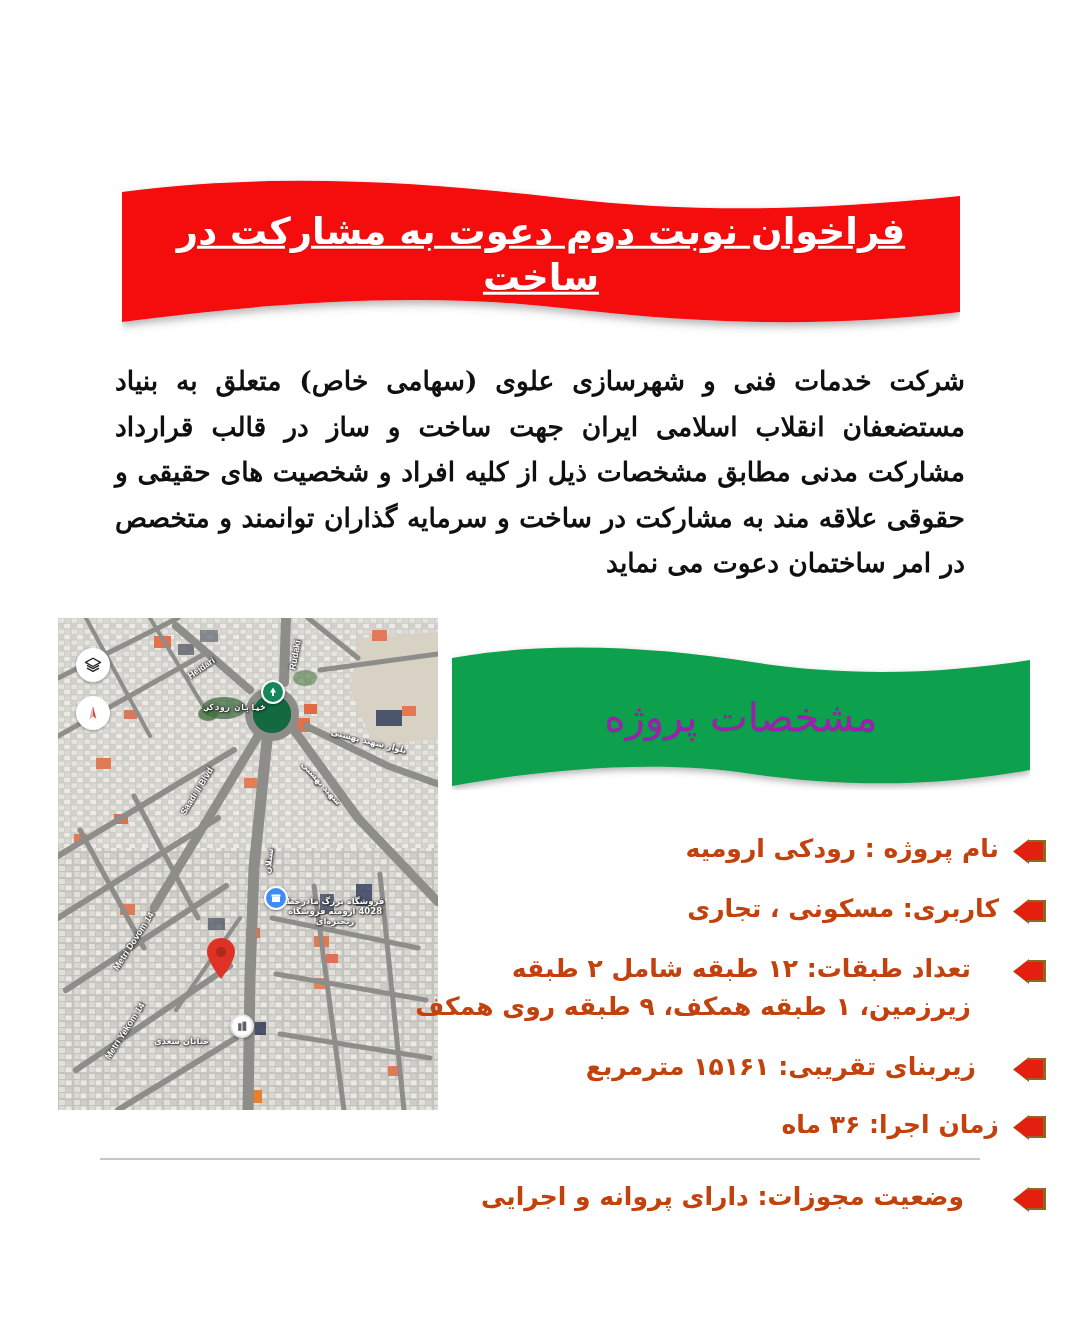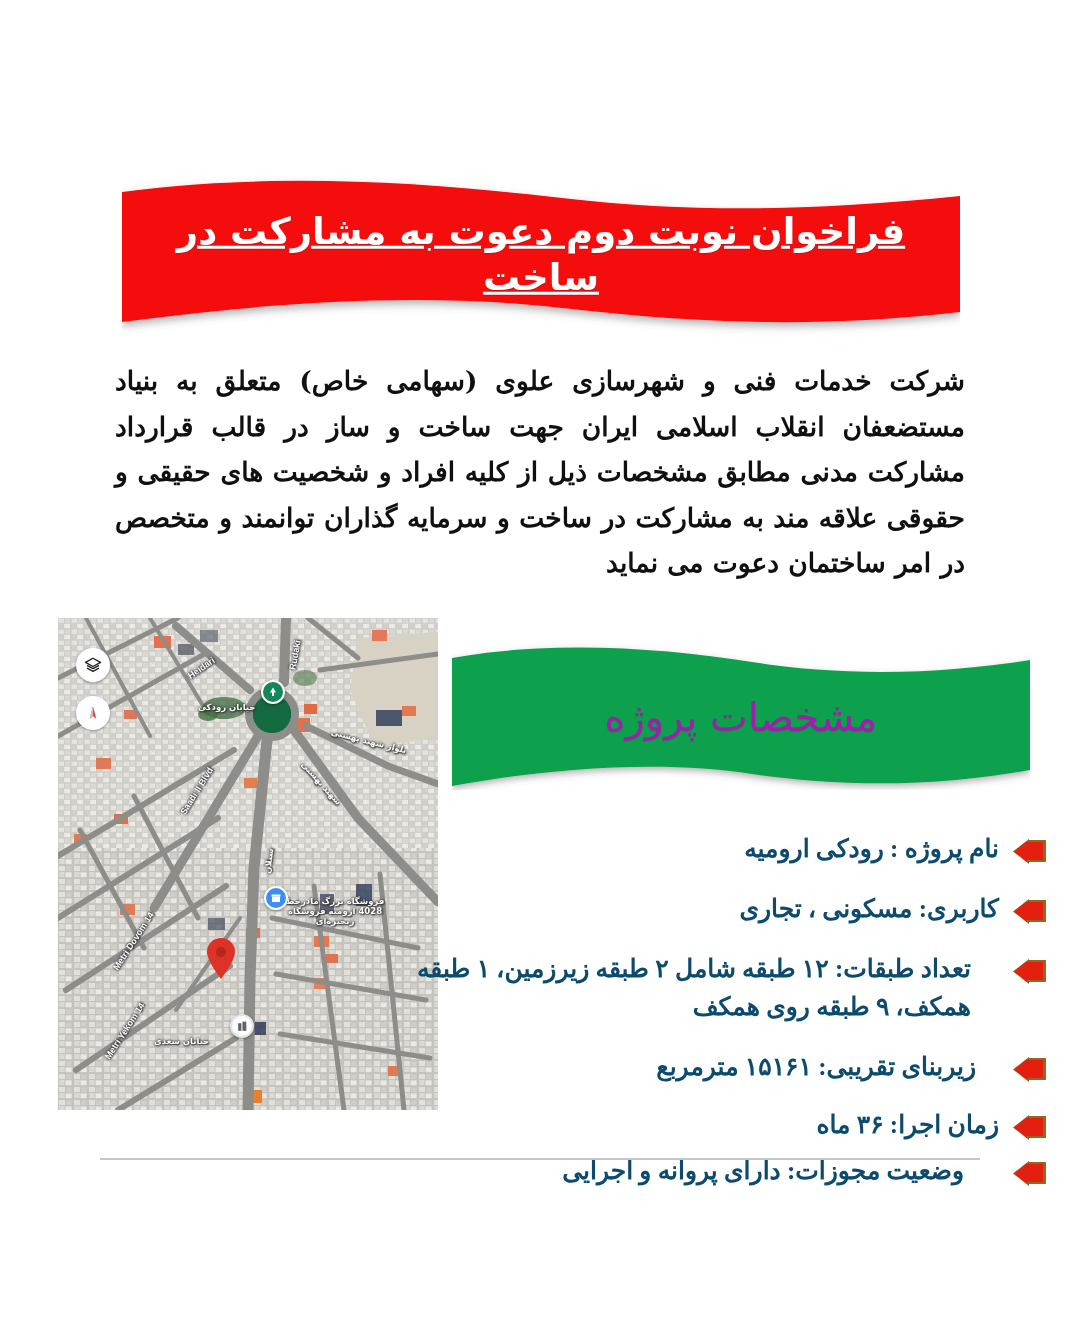--- a/index.html
+++ b/index.html
@@ -150,31 +150,30 @@
     flex: 0 0 auto;
     width: 34px;
     height: 26px;
     margin-top: 8px;
   }
   .spec-text {
     flex: 1 1 auto;
     text-align: right;
     font-size: 25px;
     font-weight: 700;
-    color: #0c4a6e;
+    color: #c2410c;
     line-height: 1.52;
     letter-spacing: 0px;
-    font-family: Liberation Serif, serif;
   }
   .spec-row.r-name   { margin-top: 0px; }
   .spec-row.r-use    { margin-top: 14px; }
   .spec-row.r-floors { margin-top: 14px; gap: 41px; }
   .spec-row.r-area   { margin-top: 14px; gap: 36px; }
   .spec-row.r-time   { margin-top: 12px; justify-content: space-between; }
-  .spec-row.r-permit { margin-top: 0; gap: 48px; }
+  .spec-row.r-permit { margin-top: 26px; gap: 48px; }
 
   
   .divider {
     position: absolute;
     left: 100px;
     top: 1158px;
     width: 880px;
     height: 2px;
     background: #c6c6c6;
   }
@@ -300,21 +299,21 @@
       <ellipse cx="166" cy="90" rx="22" ry="11" fill="#3f6b40" opacity=".75"></ellipse>
       <ellipse cx="150" cy="96" rx="10" ry="7" fill="#43703f" opacity=".8"></ellipse>
       <ellipse cx="247" cy="60" rx="12" ry="8" fill="#4d7a46" opacity=".6"></ellipse>
     </svg>
 
     <div class="map-label" style="left:128px; top:45px; transform:rotate(-35deg);">Heidari</div>
     <div class="map-label" style="left:222px; top:32px; transform:rotate(-80deg);">Rudaki</div>
     <div class="map-label" style="left:112px; top:168px; transform:rotate(-58deg);">Saadi II Blvd</div>
     <div class="map-label" style="left:42px; top:318px; transform:rotate(-57deg);">14 Metri Dovom</div>
     <div class="map-label" style="left:34px; top:408px; transform:rotate(-57deg);">14 Metri Yekom</div>
-    <div class="map-label fa" style="left:140px; top:84px;">خیابان رودکی</div>
+    <div class="map-label fa" style="left:146px; top:84px;font-family:Liberation Mono, monospace;">خیابان رودکی</div>
     <div class="map-label fa" style="left:272px; top:118px; transform:rotate(14deg);">بلوار شهید بهشتی</div>
     <div class="map-label fa" style="left:236px; top:160px; transform:rotate(48deg);">شهید بهشتی</div>
     <div class="map-label fa" style="left:198px; top:238px; transform:rotate(-82deg);">سبلان</div>
     <div class="map-label fa" style="left:222px; top:278px; width:110px; white-space:normal; text-align:center;">فروشگاه بزرگ مادرخط 4028 ارومیه فروشگاه زنجیره‌ای</div>
     <div class="map-label fa" style="left:96px; top:418px;">خیابان سعدی</div>
 
     <div class="map-badge layers">
       <svg width="18" height="18" viewBox="0 0 24 24">
         <path d="M12 3 L22 8.5 L12 14 L2 8.5 Z" fill="none" stroke="#202124" stroke-width="1.8" stroke-linejoin="round"></path>
         <path d="M4 12.4 L12 16.8 L20 12.4" fill="none" stroke="#202124" stroke-width="1.8" stroke-linejoin="round"></path>

